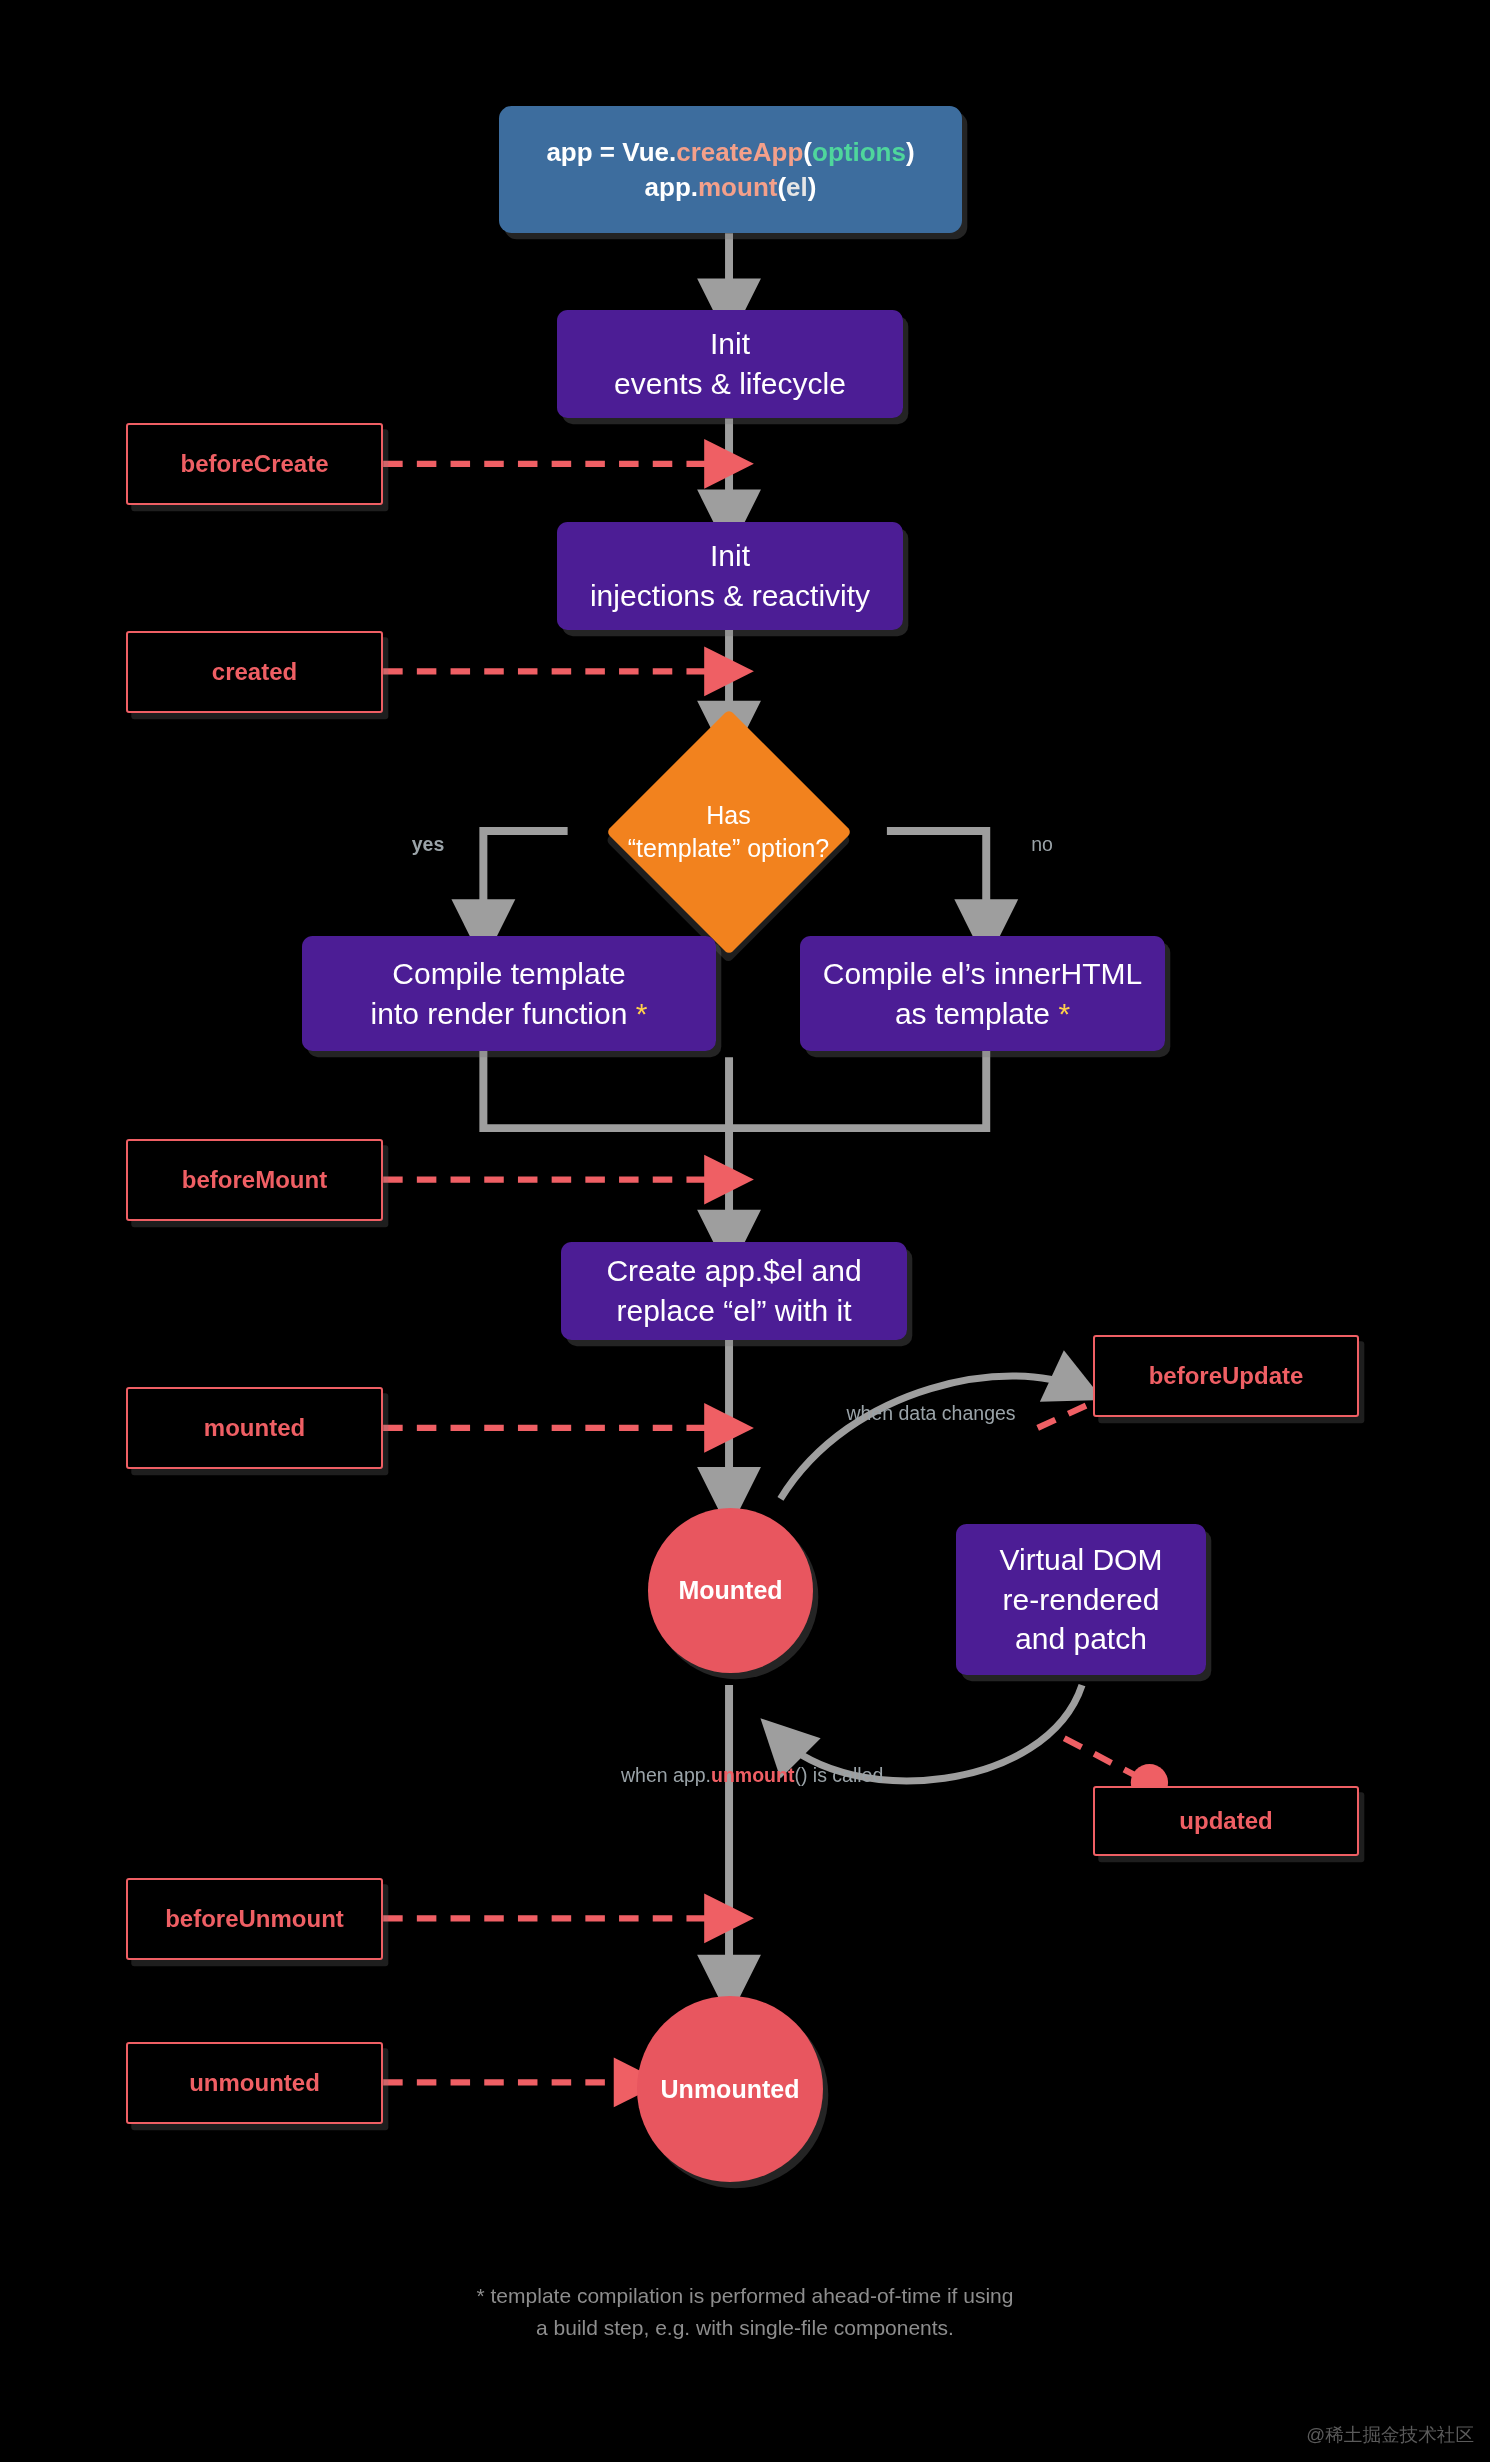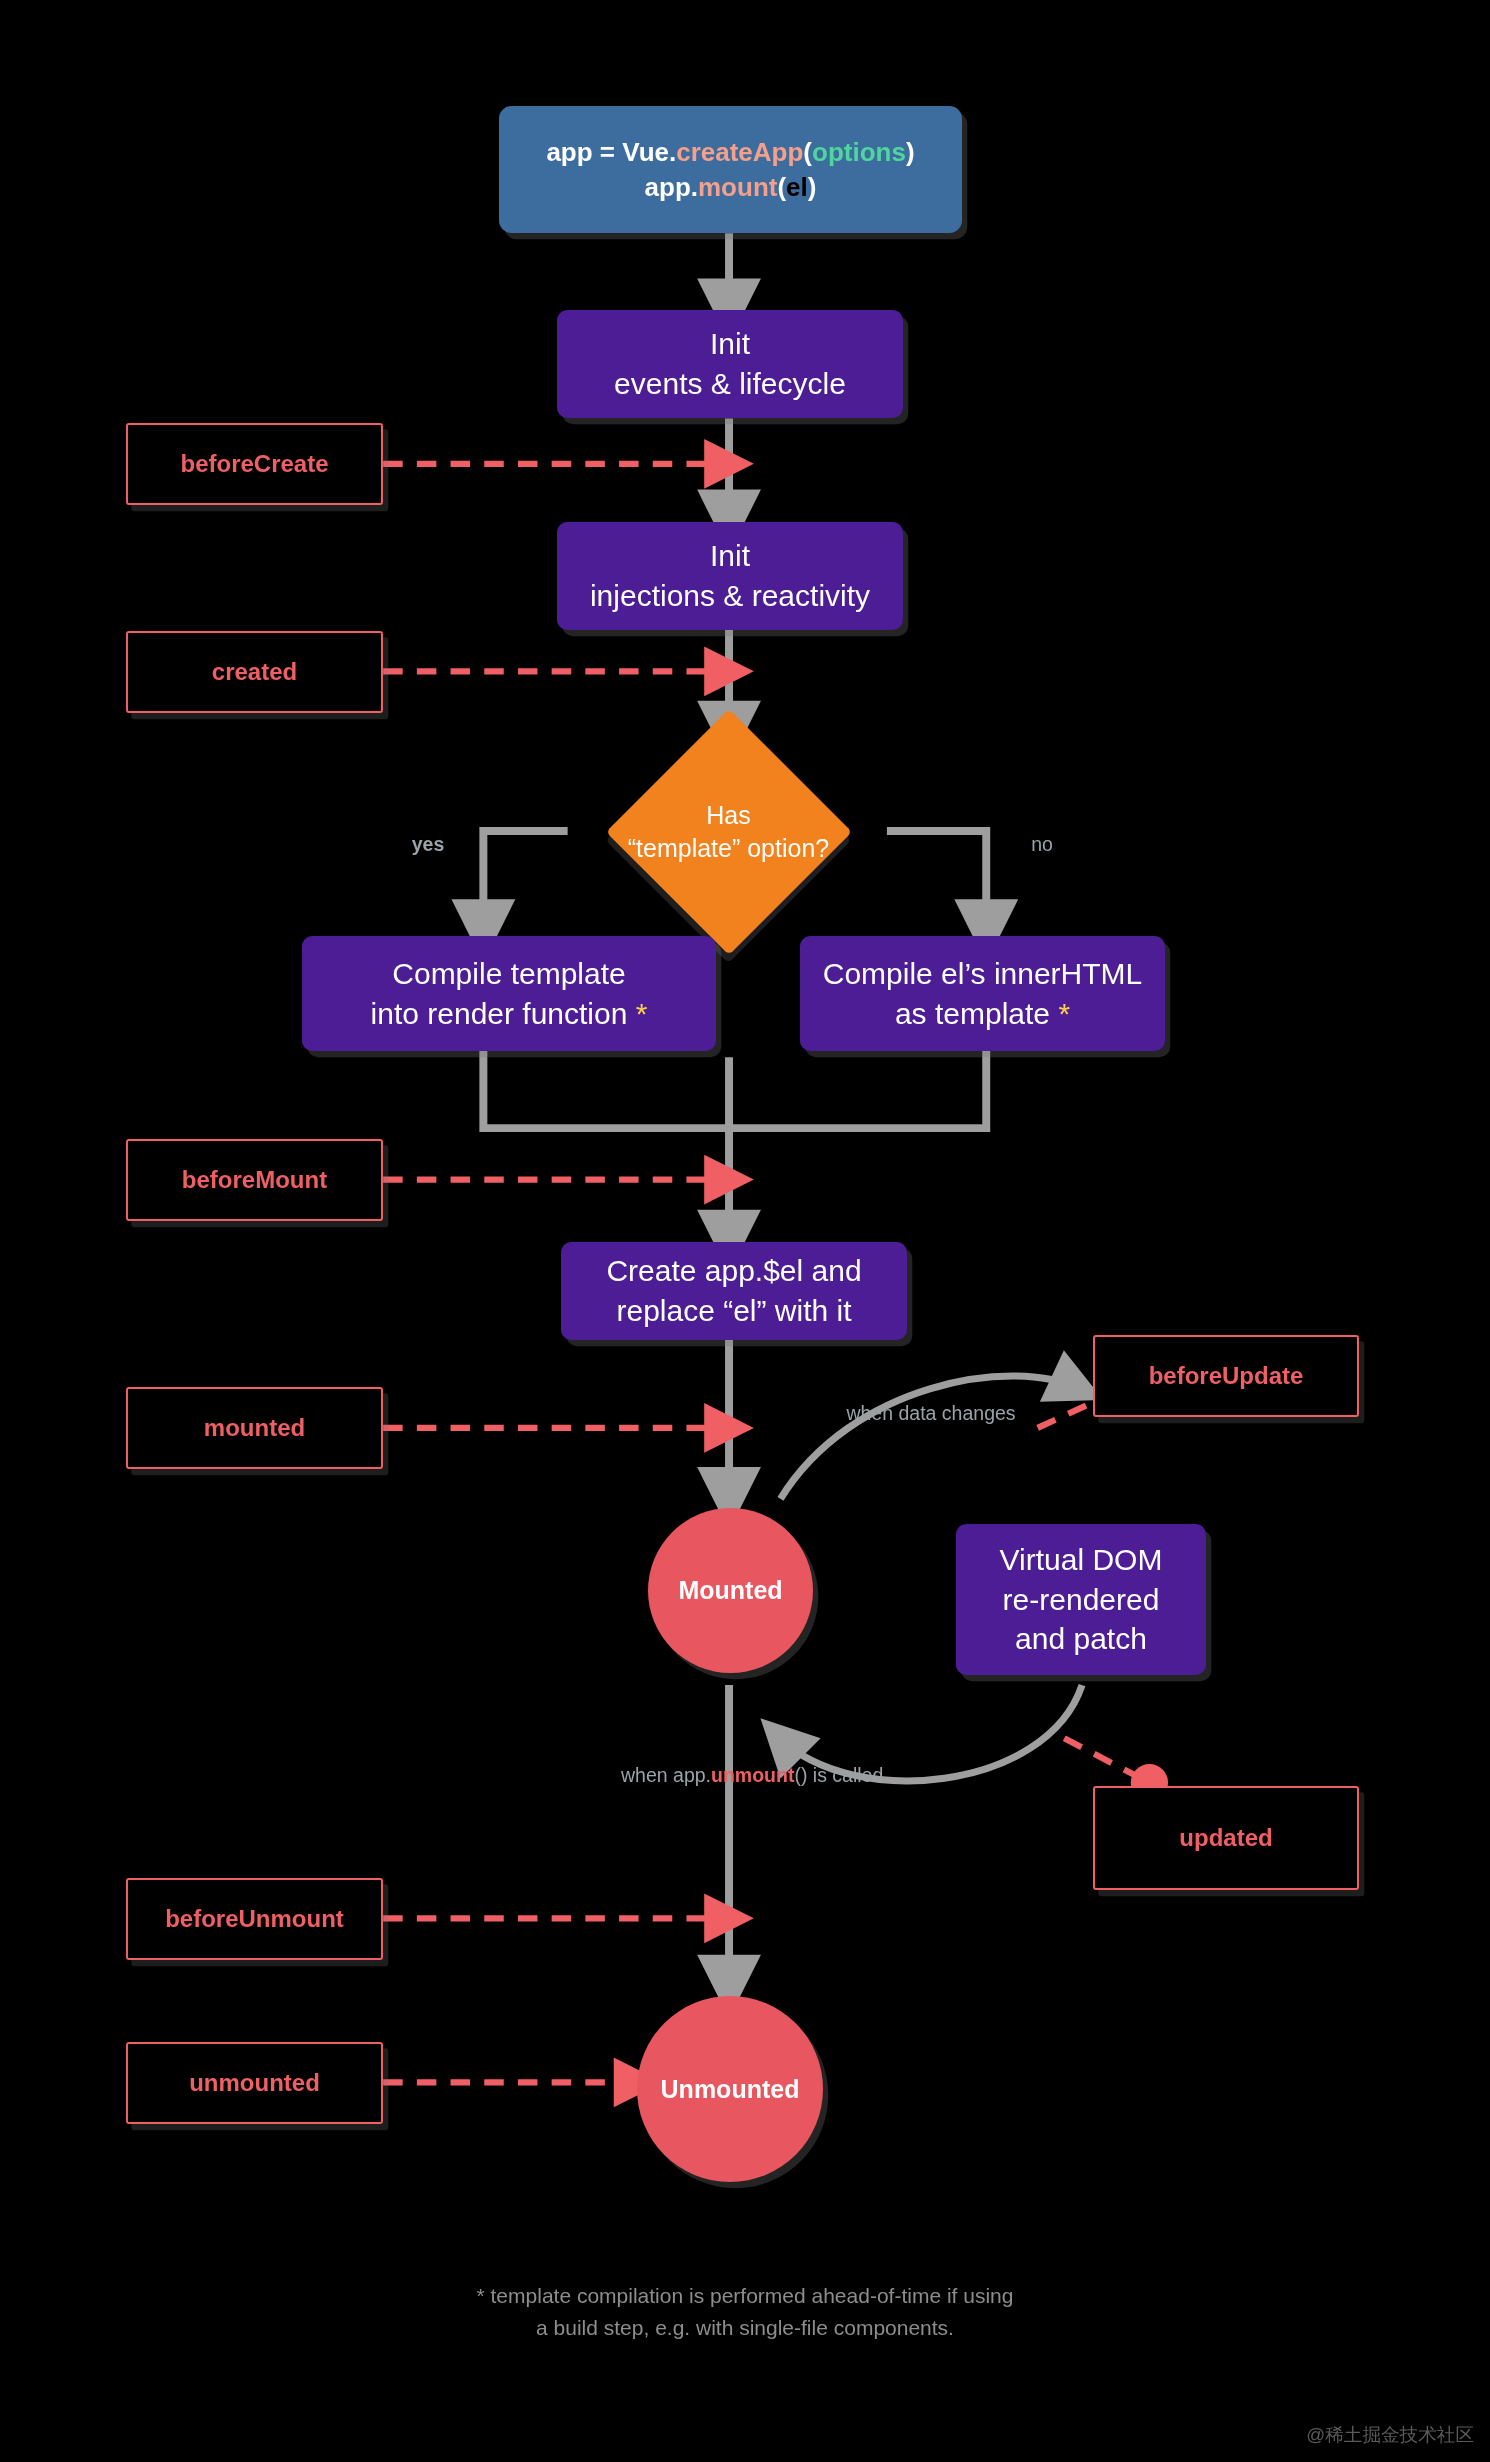--- a/index.html
+++ b/index.html
@@ -165,21 +165,21 @@
       <path d="M1170 1610 L1296 1552" marker-end="url(#dot-red)"></path>
       <path d="M1200 1960 L1296 2010" marker-end="url(#dot-red)"></path>
     </g>
   </svg>
 
   <div class="node n-blue" style="left:499px; top:106px; width:463px; height:127px;">
     <span class="ln">
       <span>app = Vue.</span><span style="color:#f4a08a">createApp</span><span>(</span><span style="color:#4fd69c">options</span><span>)</span>
     </span>
     <span class="ln">
-      <span>app.</span><span style="color:#f4a08a">mount</span><span>(</span><span style="color:#000000">el</span><span>)</span>
+      <span>app.</span><span style="color:#f4a08a">mount</span><span>(</span><span style="color:#e5e5e5">el</span><span>)</span>
     </span>
   </div>
 
   <div class="node n-green" style="left:557px; top:310px; width:346px; height:108px;">
     <span class="ln">Init</span>
     <span class="ln">events &amp; lifecycle</span>
   </div>
 
   <div class="node n-green" style="left:557px; top:522px; width:346px; height:108px;">
     <span class="ln">Init</span>
@@ -266,21 +266,21 @@
   </div>
 
   <div class="node n-hook" style="left:126px; top:2042px; width:257px; height:82px;">
     <span class="ln">unmounted</span>
   </div>
 
   <div class="node n-hook" style="left:1093px; top:1335px; width:266px; height:82px;">
     <span class="ln">beforeUpdate</span>
   </div>
 
-  <div class="node n-hook" style="left:1093px; top:1786px; width:266px; height:104px;text-align:right;">
+  <div class="node n-hook" style="left:1093px; top:1786px; width:266px; height:70px;text-align:right;">
     <span class="ln">updated</span>
   </div>
 
   <div id="footnote">
     <div>* template compilation is performed ahead-of-time if using</div>
     <div>a build step, e.g. with single-file components.</div>
   </div>
 
   <div id="watermark">@稀土掘金技术社区</div>
 

